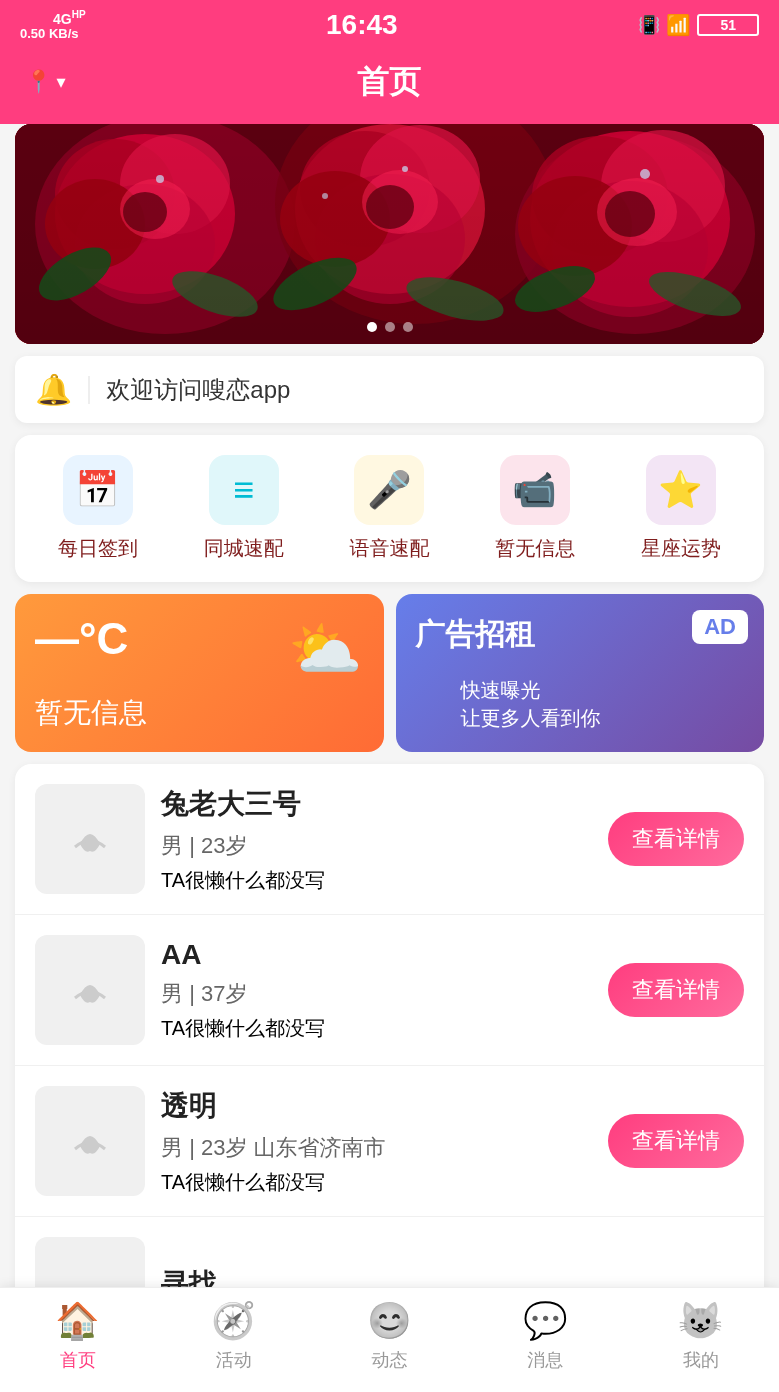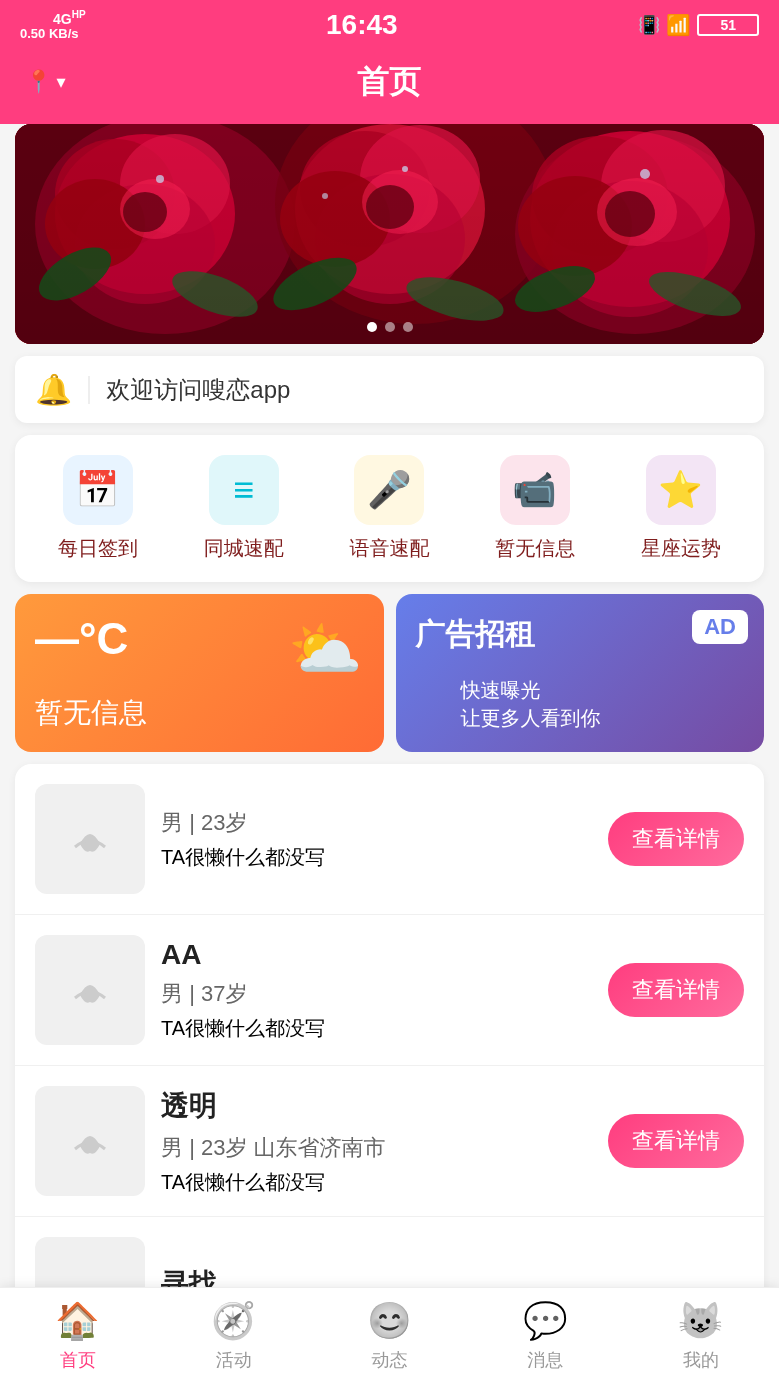--- a/index.html
+++ b/index.html
@@ -419,20 +419,21 @@
 <div class="user-list">
 
   <div class="user-item">
     <div class="user-avatar">
       <svg width="60" height="60" viewBox="0 0 60 60">
         <path d="M20 35 Q30 15 40 35 Q35 45 30 42 Q25 45 20 35Z" fill="#ccc"></path>
         <path d="M15 38 Q30 25 45 38" stroke="#ccc" stroke-width="3" fill="none"></path>
       </svg>
     </div>
     <div class="user-info">
+      <div class="user-name">兔老大三号</div>
       <div class="user-meta">
         <span>男</span>
         <span> | </span>
         <span>23岁</span>
       </div>
       <div class="user-desc">TA很懒什么都没写</div>
     </div>
     <button class="view-btn">查看详情</button>
   </div>
 

